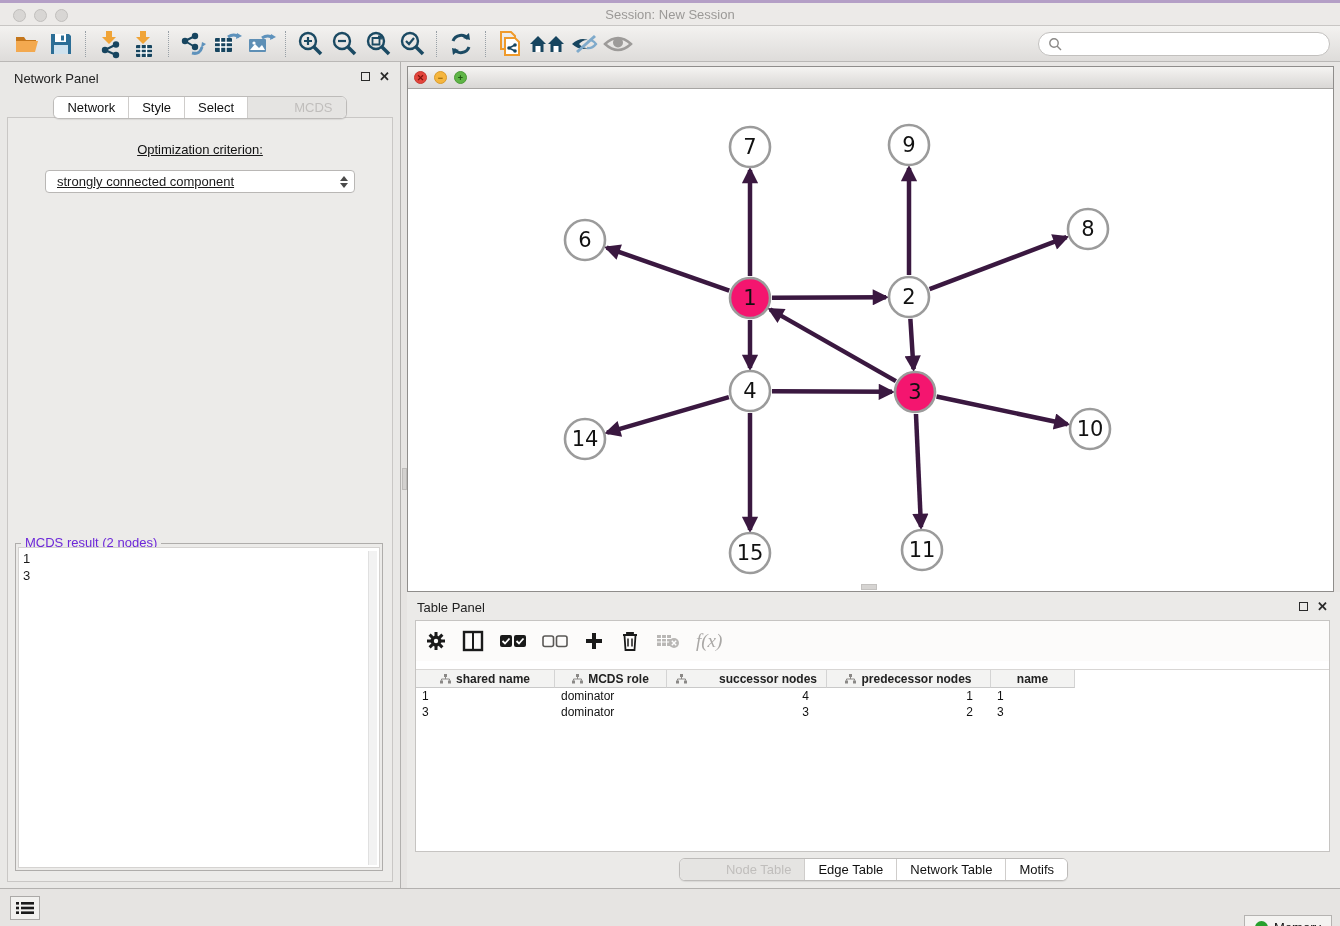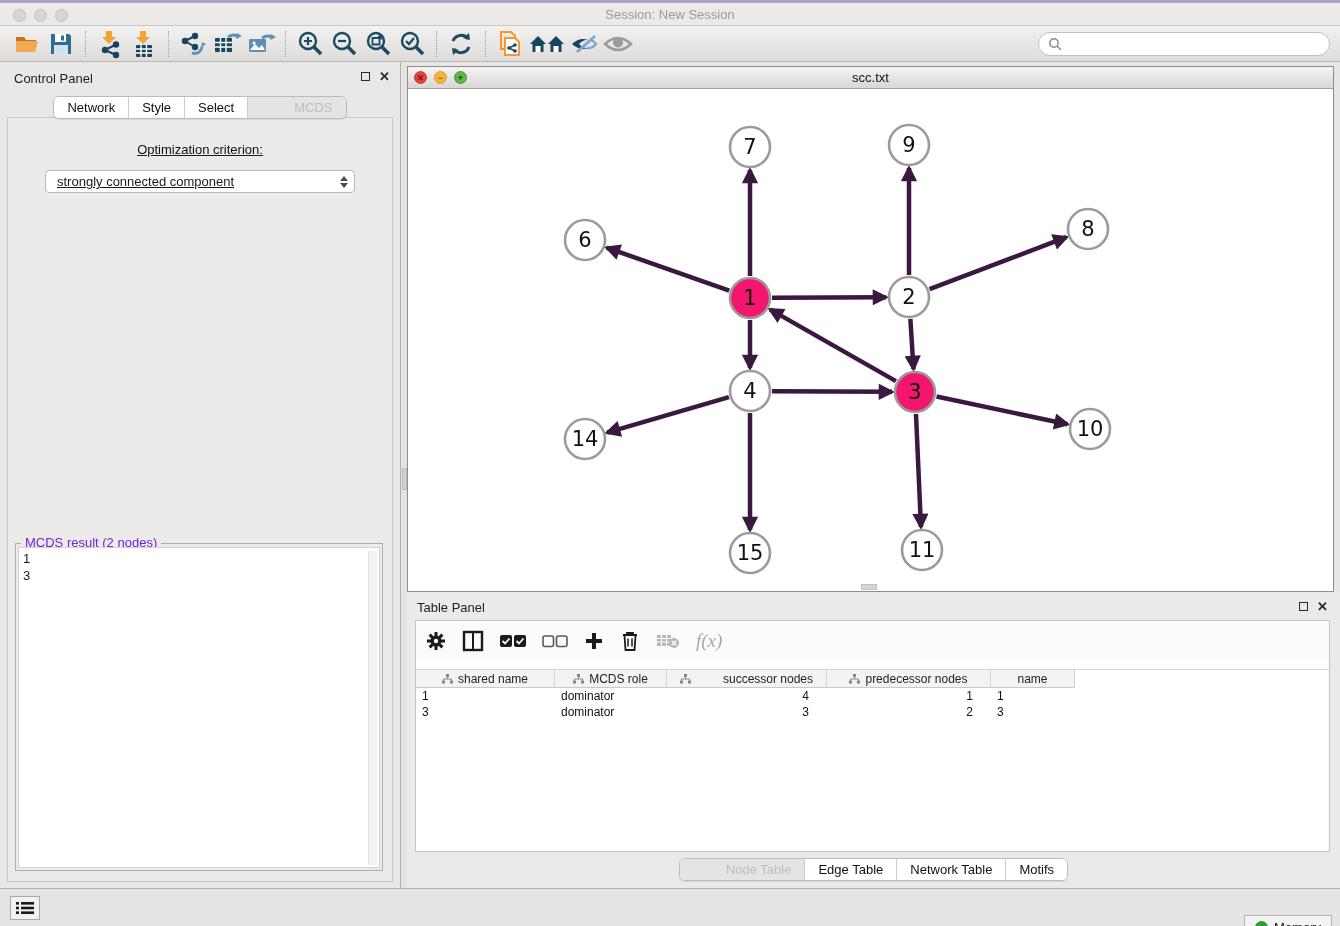--- a/index.html
+++ b/index.html
@@ -78,21 +78,21 @@
   .table-panel { position:absolute; left:407px; top:592px; width:933px; height:296px; background:#EBEAE8; }
   .tp-head { position:absolute; top:8px; left:10px; font-size:13px; color:#222; }
   .tp-winctl { position:absolute; right:12px; top:9px; display:flex; gap:9px; align-items:center; }
   .tp-box { position:absolute; left:8px; right:10px; top:28px; bottom:36px; background:#FFF; border:1px solid #C6C4C2; }
   .tp-toolbar { position:absolute; left:0; right:0; top:0; height:40px; display:flex; align-items:center; gap:16px; padding-left:10px;
     background:#FCFBFA; }
   .tp-toolbar .fx { font-family:"Liberation Serif", serif; font-style:italic; font-size:19px; color:#AAA8A6; }
   .grid { position:absolute; left:0; right:0; top:48px; bottom:0; background:#FFF; overflow:hidden; }
   .grid-header { display:flex; height:19px; border-top:1px solid #D8D6D4; }
   .gh-cell { background:#F3F3F2; border-right:1px solid #D4D4D4; border-bottom:1px solid #C9C9C9; display:flex;
-    align-items:center; justify-content:center; gap:5px; font-size:12px; color:#222; position:relative; }
+    align-items:center; justify-content:center; gap:5px; font-size:12px; color:#222; position:relative;font-weight:bold; }
   .grid-row { display:flex; height:16px; font-size:12px; color:#111; }
   .g-cell { padding:0 6px; display:flex; align-items:center; overflow:hidden; }
   .g-right { justify-content:flex-end; padding-right:18px; }
   .tp-tabs { position:absolute; left:0; right:0; bottom:7px; text-align:center; }
 
   
   .statusbar { position:absolute; left:0; bottom:0; width:1340px; height:38px; background:#E6E4E2; border-top:1px solid #B3B1AF; }
   .sb-left-btn { position:absolute; left:10px; top:7px; width:30px; height:24px; background:#F2F1EF; border:1px solid #ABA9A7;
     display:flex; align-items:center; justify-content:center; }
   .memory-btn { position:absolute; right:8px; top:7px; height:24px; background:#F4F3F1; border:1px solid #B5B3B1;
@@ -289,21 +289,21 @@
         <circle cx="6" cy="6" r="4.2" fill="none" stroke="#8A8886" stroke-width="1.4"></circle>
         <path d="M9 9 L13 13" stroke="#8A8886" stroke-width="1.4"></path>
       </svg>
     </span>
     <input type="text" placeholder="" style="">
   </div>
 </div>
 
 <div class="control-panel">
   <div class="panel-head">
-    <div class="ptitle">Control Panel</div>
+    <div class="ptitle">Network Panel</div>
     <div class="winctl">
       <div class="wc-restore"></div>
       <div class="wc-close">✕</div>
     </div>
   </div>
   <div class="cp-tabs">
     <div class="seg-tabs">
       <div class="seg-tab">Network</div>
       <div class="seg-tab">Style</div>
       <div class="seg-tab">Select</div>
@@ -334,21 +334,20 @@
     <div class="handle"></div>
   </div>
 
 <div class="net-window">
   <div class="net-titlebar">
     <div class="traffic">
       <div class="tlight tl-red">✕</div>
       <div class="tlight tl-yellow">−</div>
       <div class="tlight tl-green">+</div>
     </div>
-    <div class="net-title">scc.txt</div>
   </div>
   <svg class="net-canvas" width="925" height="503" viewBox="0 0 925 503">
       <defs>
         <marker id="arrow" viewBox="0 0 10 10" refX="8.2" refY="5" markerWidth="4.2" markerHeight="3.6" orient="auto-start-reverse">
           <path d="M0,0 L10,5 L0,10 z" fill="#3A1840"></path>
         </marker>
       </defs>
       <line x1="342" y1="187" x2="342" y2="81" stroke="#3A1840" stroke-width="4.5" marker-end="url(#arrow)"></line>
       <line x1="321.2449403778676" y1="201.7042820722201" x2="198.69847142313844" y2="158.6273414699517" stroke="#3A1840" stroke-width="4.5" marker-end="url(#arrow)"></line>
       <line x1="363.9995649035371" y1="208.86163795658152" x2="478.0004548735749" y2="208.14465122721023" stroke="#3A1840" stroke-width="4.5" marker-end="url(#arrow)"></line>

